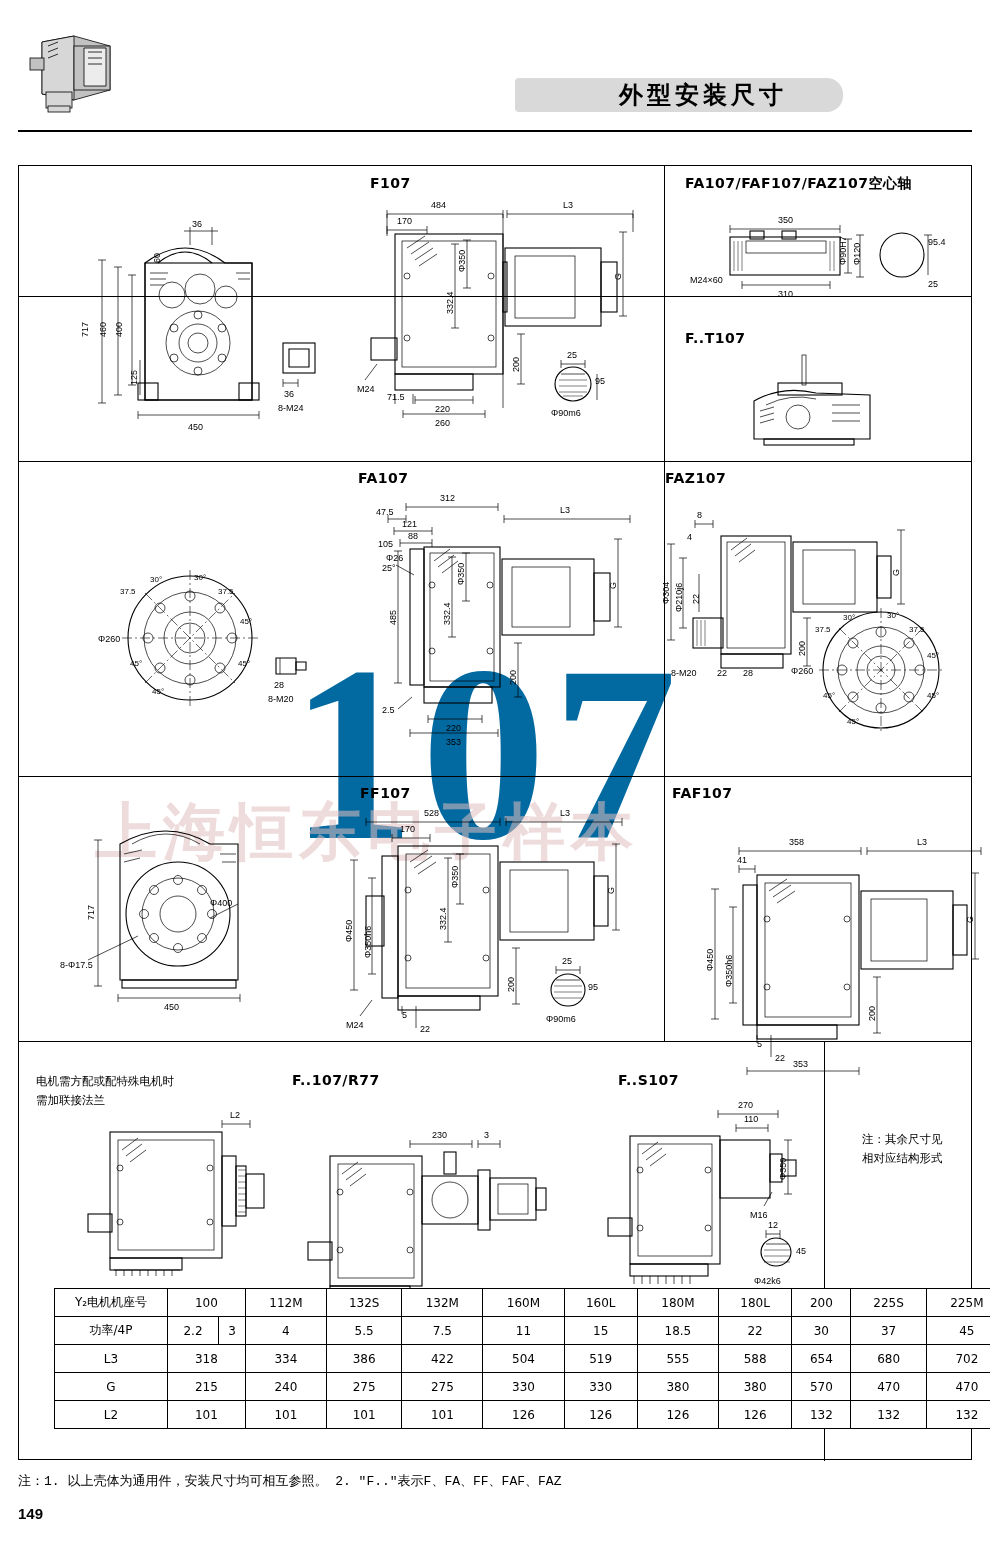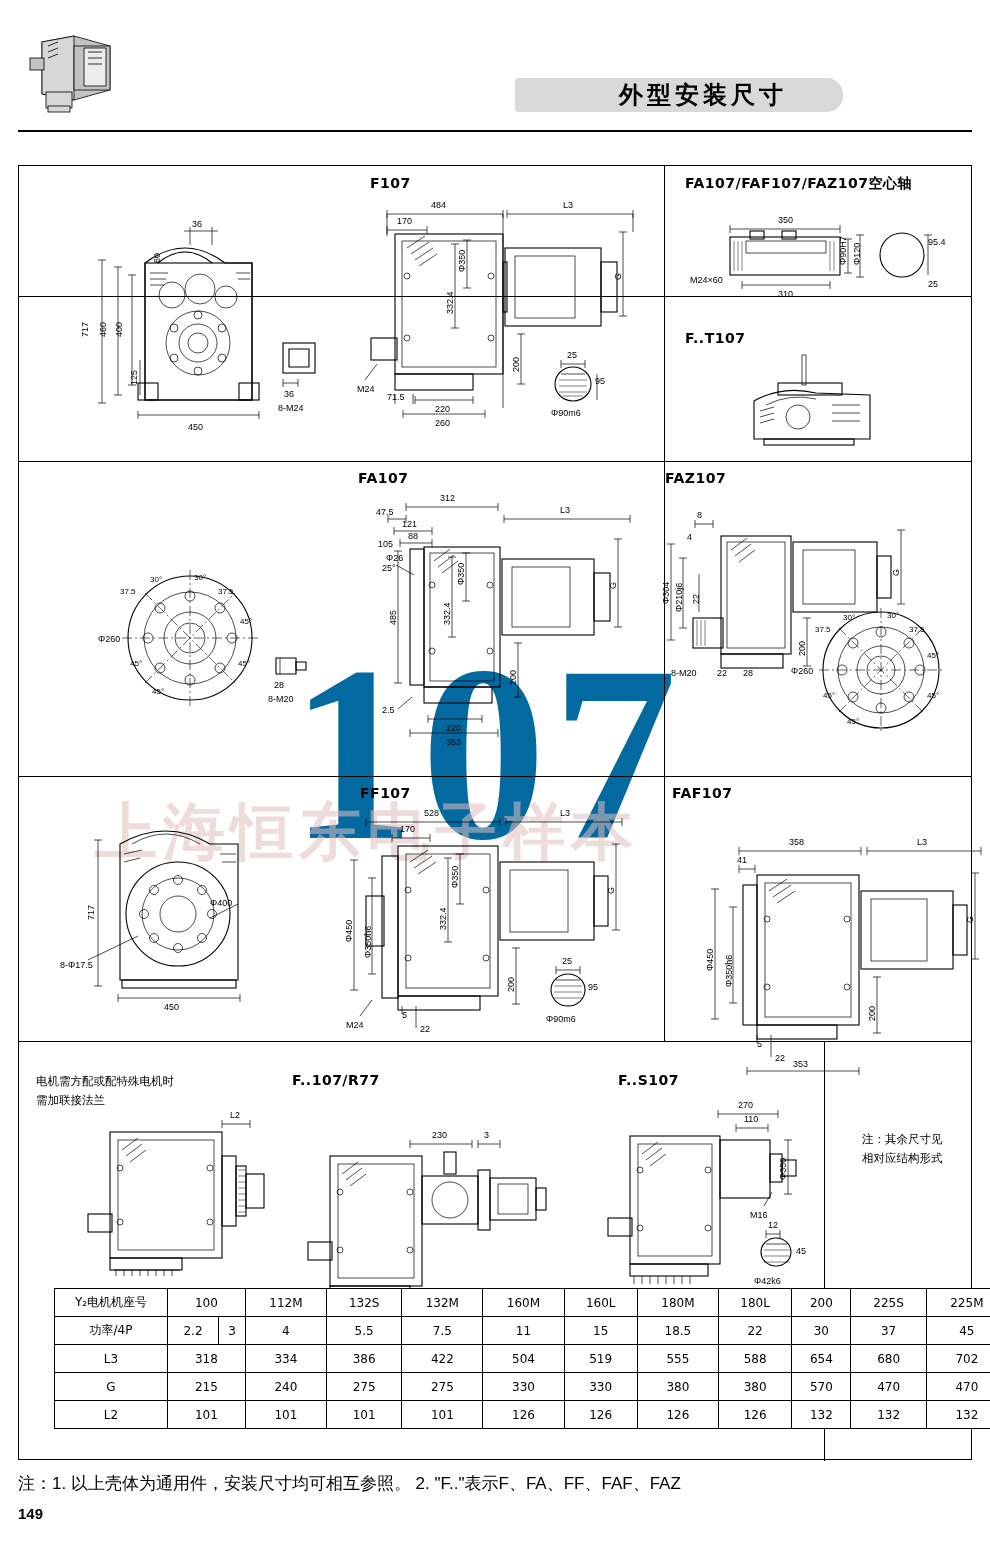--- a/index.html
+++ b/index.html
@@ -88,22 +88,22 @@
   }
   table.spec td{
     border:1px solid #000;
     text-align:center;
     height:27px;
     padding:0 2px;
     white-space:nowrap;
   }
   table.spec td.lbl{width:108px;font-size:12px;}
   .foot{
-    position:absolute;left:18px;top:1472px;font-size:17px;
-    font-family:Liberation Sans, sans-serif;
+    position:absolute;left:18px;top:1472px;font-size:13px;
+    font-family:Liberation Mono, monospace;
   }
   .pageno{
     position:absolute;left:18px;top:1505px;font-size:15px;font-weight:bold;
     font-family:"Liberation Sans",sans-serif;
   }
   .lead{stroke:#000;stroke-width:.7;fill:none;}
   .thin{stroke:#000;stroke-width:.7;fill:none;}
   .med{stroke:#000;stroke-width:1.1;fill:none;}
   .fillgray{fill:#d7d7d7;stroke:#000;stroke-width:.8;}
   .fillgray2{fill:#c2c2c2;stroke:#000;stroke-width:.8;}

